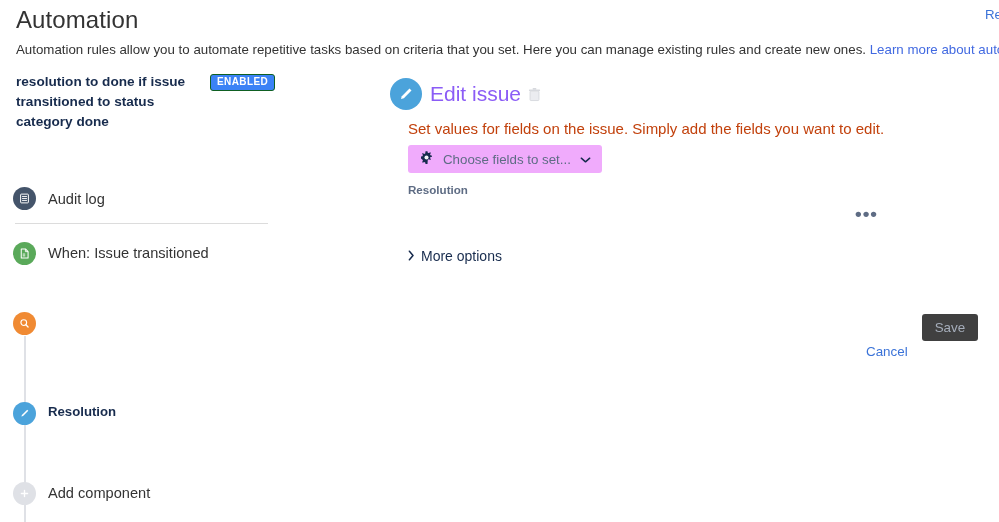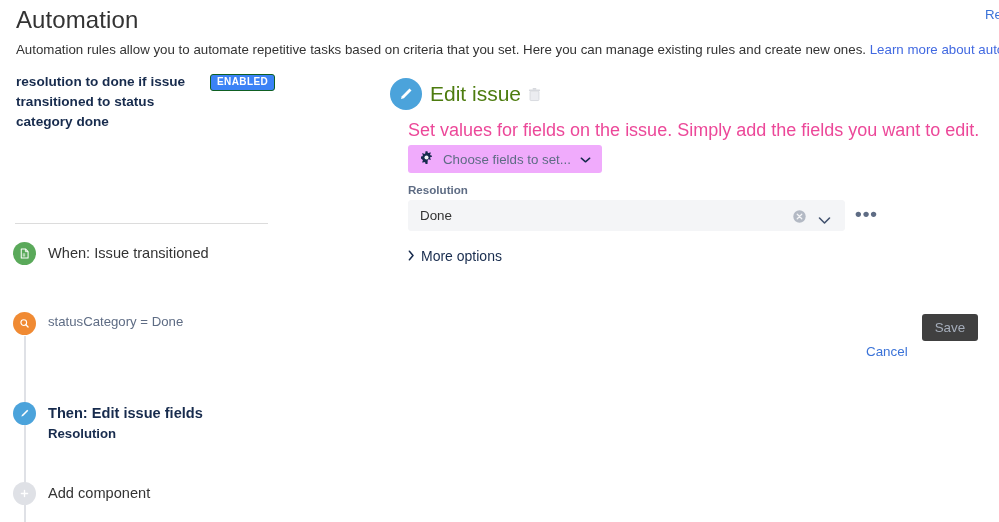--- a/index.html
+++ b/index.html
@@ -157,34 +157,34 @@
     left: 0; top: 8px;
     width: 32px; height: 32px;
     border-radius: 50%;
     background: #4ba3db;
     display: flex; align-items: center; justify-content: center;
   }
   #edit-issue-title {
     position: absolute;
     left: 40px; top: 12px;
     font-size: 21px;
-    color: #4d7c0f;
+    color: #8b5cf6;
     font-weight: 400;
     white-space: nowrap;
   }
   #delete-action-icon {
     position: absolute;
     left: 138px; top: 17px;
     cursor: pointer;
   }
   #edit-issue-desc {
     position: absolute;
     left: 18px; top: 50px;
-    font-size: 18px;
-    color: #ec4899;
+    font-size: 15px;
+    color: #c2410c;
     white-space: nowrap;
   }
 
   #choose-fields-button {
     position: absolute;
     left: 18px; top: 75px;
     height: 28px;
     background: #f0abfc;
     border: none;
     border-radius: 3px;
@@ -300,20 +300,31 @@
   </div>
   <div id="top-right-link">Re</div>
 </div>
 
 <div id="rule-rail">
 
   <div id="rule-name">resolution to done if issue transitioned to status category done</div>
   <div id="rule-status-badge">ENABLED</div>
 
 
+  <div class="nav-row" style="top:123px;">
+    <span class="circ-icon">
+      <svg width="13" height="13" viewBox="0 0 16 16">
+        <rect x="3.2" y="2.6" width="9.6" height="10.8" rx="1" fill="none" stroke="#ffffff" stroke-width="1.2"></rect>
+        <rect x="5" y="5" width="6" height="1.1" fill="#ffffff"></rect>
+        <rect x="5" y="7.4" width="6" height="1.1" fill="#ffffff"></rect>
+        <rect x="5" y="9.8" width="6" height="1.1" fill="#ffffff"></rect>
+      </svg>
+    </span>
+    <span class="nav-label">Audit log</span>
+  </div>
 
   <div id="rail-divider"></div>
 
   <div id="flow-line"></div>
 
   <div class="flow-step" style="top:178px;">
     <span class="step-icon ic-when">
       <svg width="13" height="13" viewBox="0 0 16 16">
         <path d="M4 2.4 h5.2 L12.4 5.6 V13.6 H4 Z" fill="none" stroke="#ffffff" stroke-width="1.25" stroke-linejoin="round"></path>
         <path d="M9.1 2.6 V5.7 H12.3" fill="none" stroke="#ffffff" stroke-width="1.1"></path>
@@ -326,32 +337,30 @@
   </div>
 
   <div class="flow-step" style="top:248px;">
     <span class="step-icon ic-if">
       <svg width="13" height="13" viewBox="0 0 16 16">
         <circle cx="7.1" cy="6.9" r="3.5" fill="none" stroke="#ffffff" stroke-width="1.4"></circle>
         <path d="M9.7 9.6 L12.4 12.3" stroke="#ffffff" stroke-width="1.6" stroke-linecap="round"></path>
       </svg>
     </span>
     <span class="step-text">
-      <div class="step-sub">statusCategory = Done</div>
     </span>
   </div>
 
   <div class="flow-step" style="top:338px;">
     <span class="step-icon ic-then">
       <svg width="13" height="13" viewBox="0 0 16 16">
         <path d="M11.3 3.3 L12.7 4.7 L6.2 11.2 L4.2 11.8 L4.8 9.8 Z" fill="#ffffff"></path>
       </svg>
     </span>
     <span class="step-text">
-      <div class="step-title bold">Then: Edit issue fields</div>
       <div class="step-sub bold">Resolution</div>
     </span>
   </div>
 
   <div class="flow-step" style="top:418px;">
     <span class="step-icon ic-add">
       <svg width="13" height="13" viewBox="0 0 16 16">
         <path d="M8 4.2 V11.8 M4.2 8 H11.8" stroke="#ffffff" stroke-width="1.7" stroke-linecap="round"></path>
       </svg>
     </span>
@@ -392,34 +401,20 @@
     <span id="choose-fields-label">Choose fields to set...</span>
     <span>
       <svg width="11" height="8" viewBox="0 0 12 8">
         <path d="M1.4 2 L6 6 L10.6 2" fill="none" stroke="#172b4d" stroke-width="1.6" stroke-linecap="round" stroke-linejoin="round"></path>
       </svg>
     </span>
   </button>
 
   <div id="resolution-label">Resolution</div>
 
-  <div id="resolution-field">
-    <span id="resolution-value">Done</span>
-    <span id="resolution-clear-icon">
-      <svg width="15" height="15" viewBox="0 0 16 16">
-        <circle cx="8" cy="8" r="6.6" fill="#b3b9c4"></circle>
-        <path d="M5.6 5.6 L10.4 10.4 M10.4 5.6 L5.6 10.4" stroke="#f4f5f7" stroke-width="1.4" stroke-linecap="round"></path>
-      </svg>
-    </span>
-    <span id="resolution-chevron-icon">
-      <svg width="13" height="9" viewBox="0 0 13 9">
-        <path d="M1.5 2 L6.5 7 L11.5 2" fill="none" stroke="#42526e" stroke-width="1.6" stroke-linecap="round" stroke-linejoin="round"></path>
-      </svg>
-    </span>
-  </div>
 
   <div id="resolution-more-icon">•••</div>
 
   <div id="more-options-toggle">
     <span>
       <svg width="7" height="11" viewBox="0 0 7 11">
         <path d="M1.4 1.2 L5 5.5 L1.4 9.8" fill="none" stroke="#172b4d" stroke-width="1.5" stroke-linecap="round" stroke-linejoin="round"></path>
       </svg>
     </span>
     <span id="more-options-label">More options</span>

